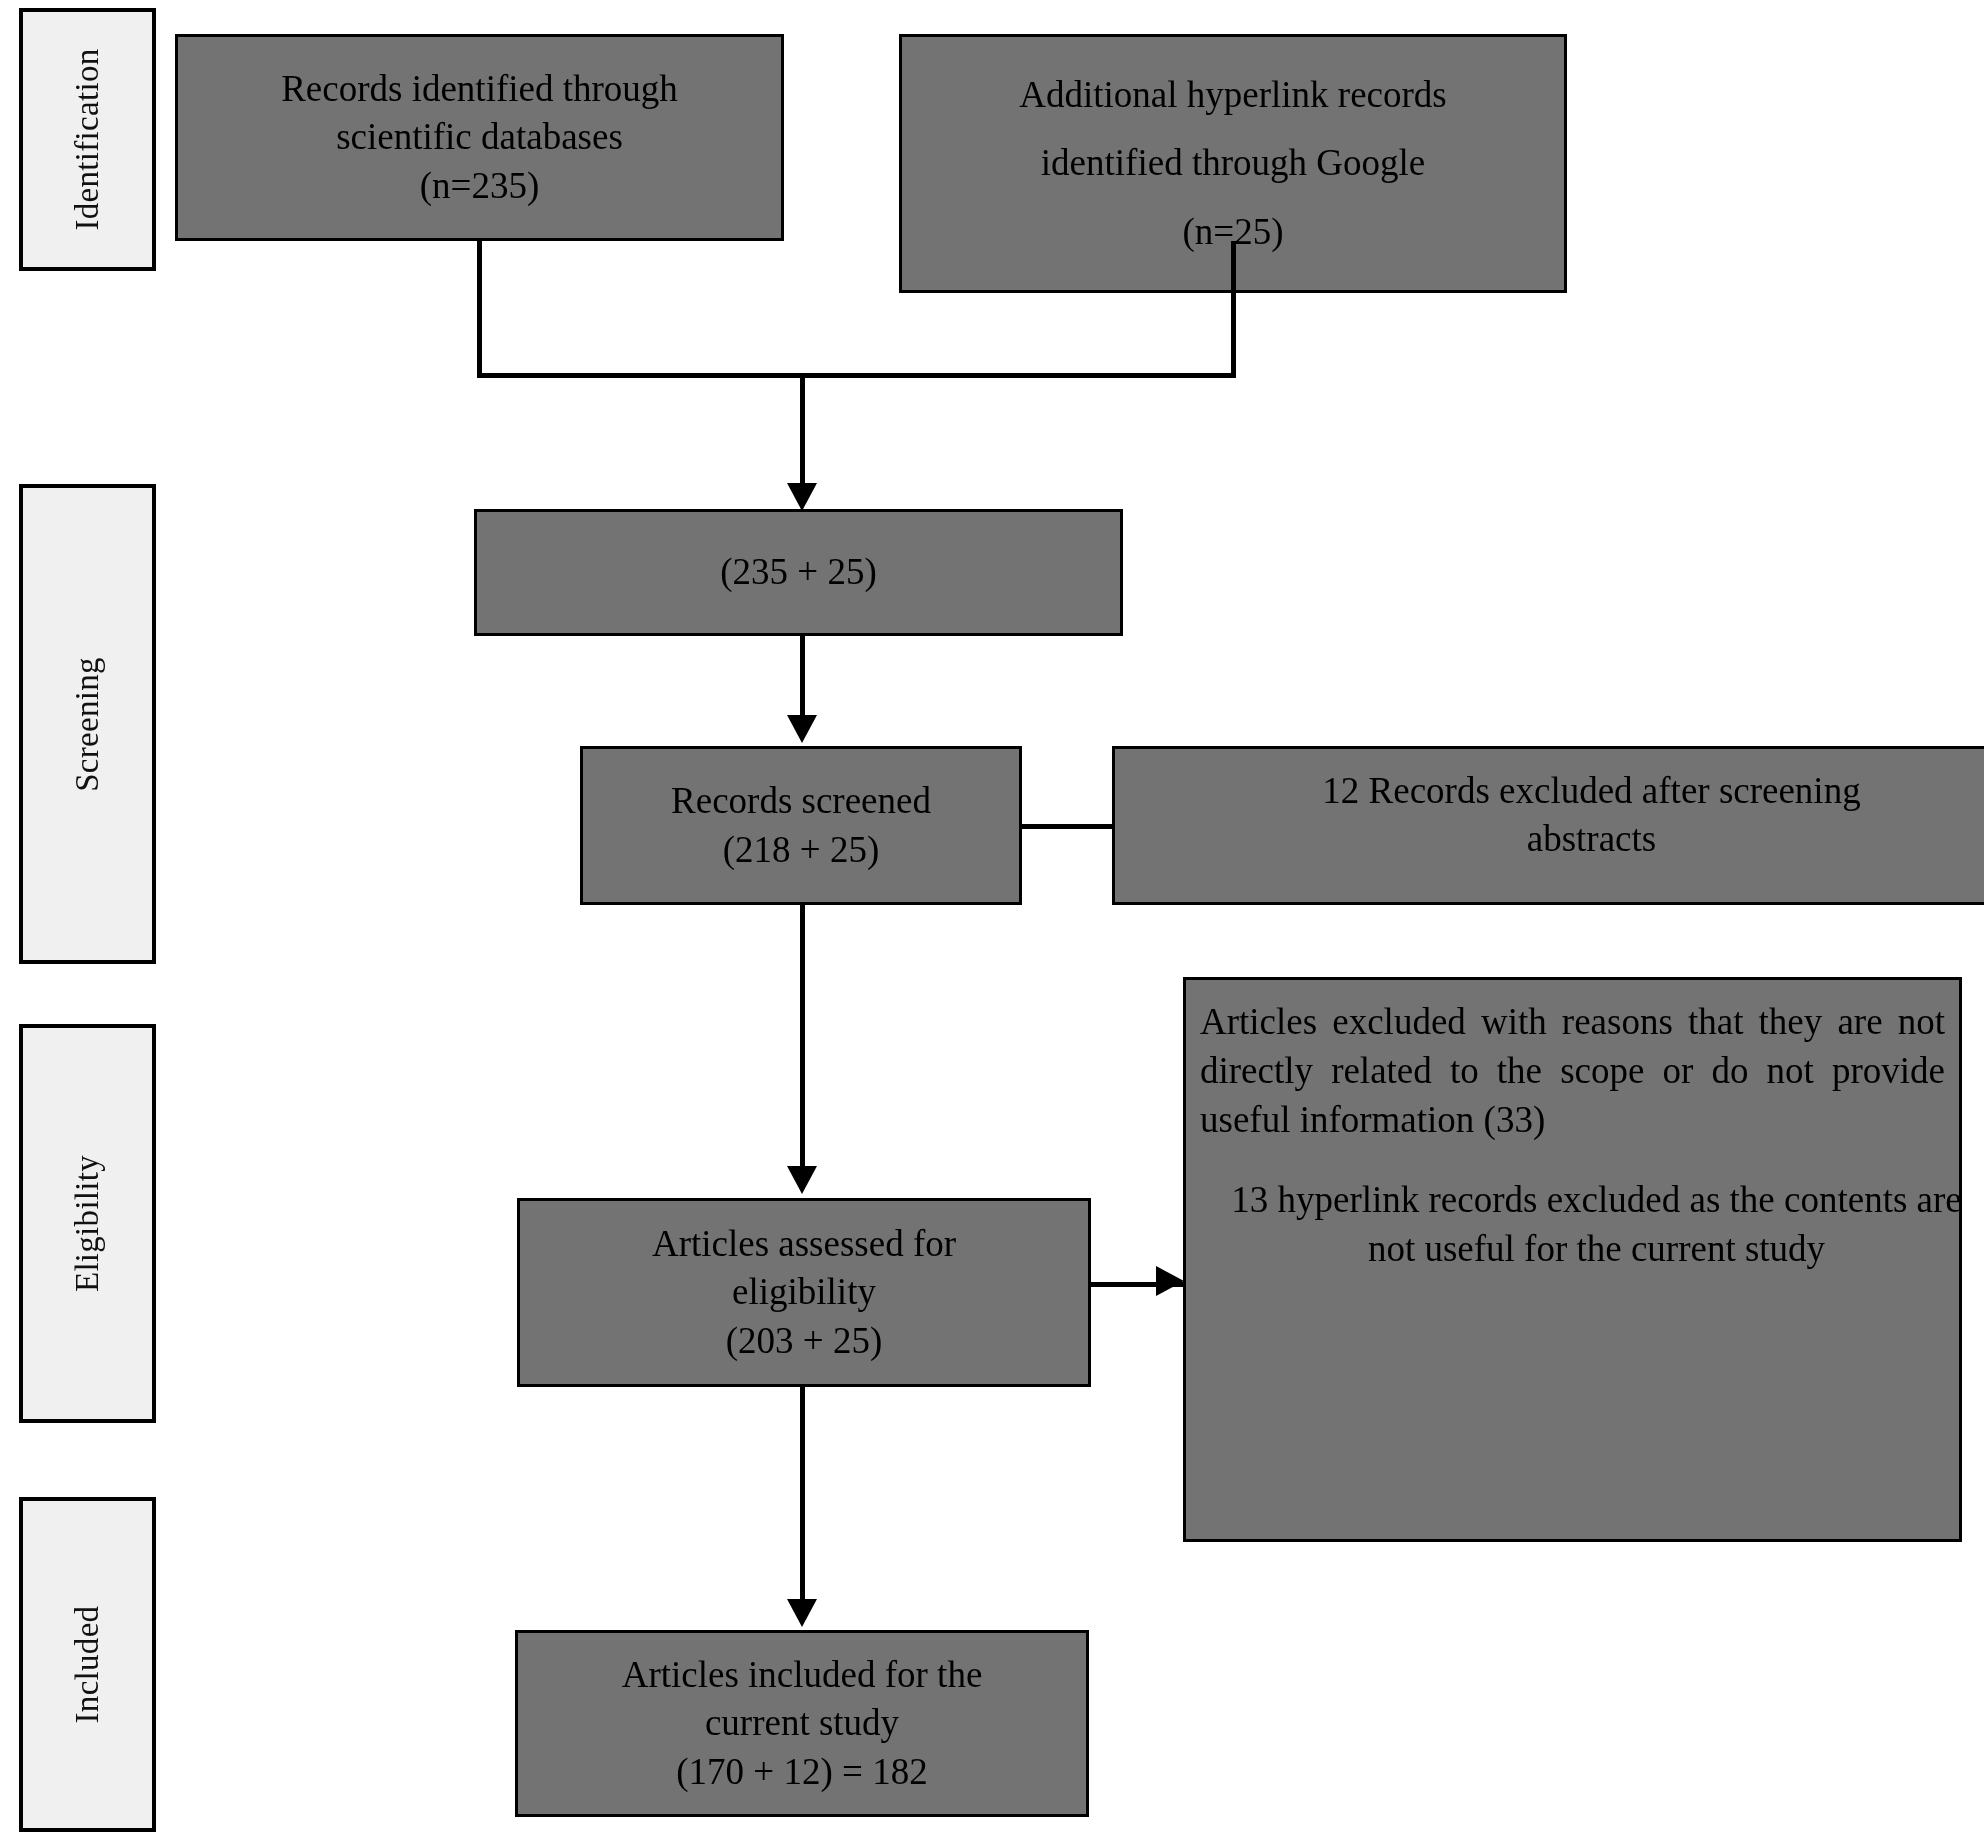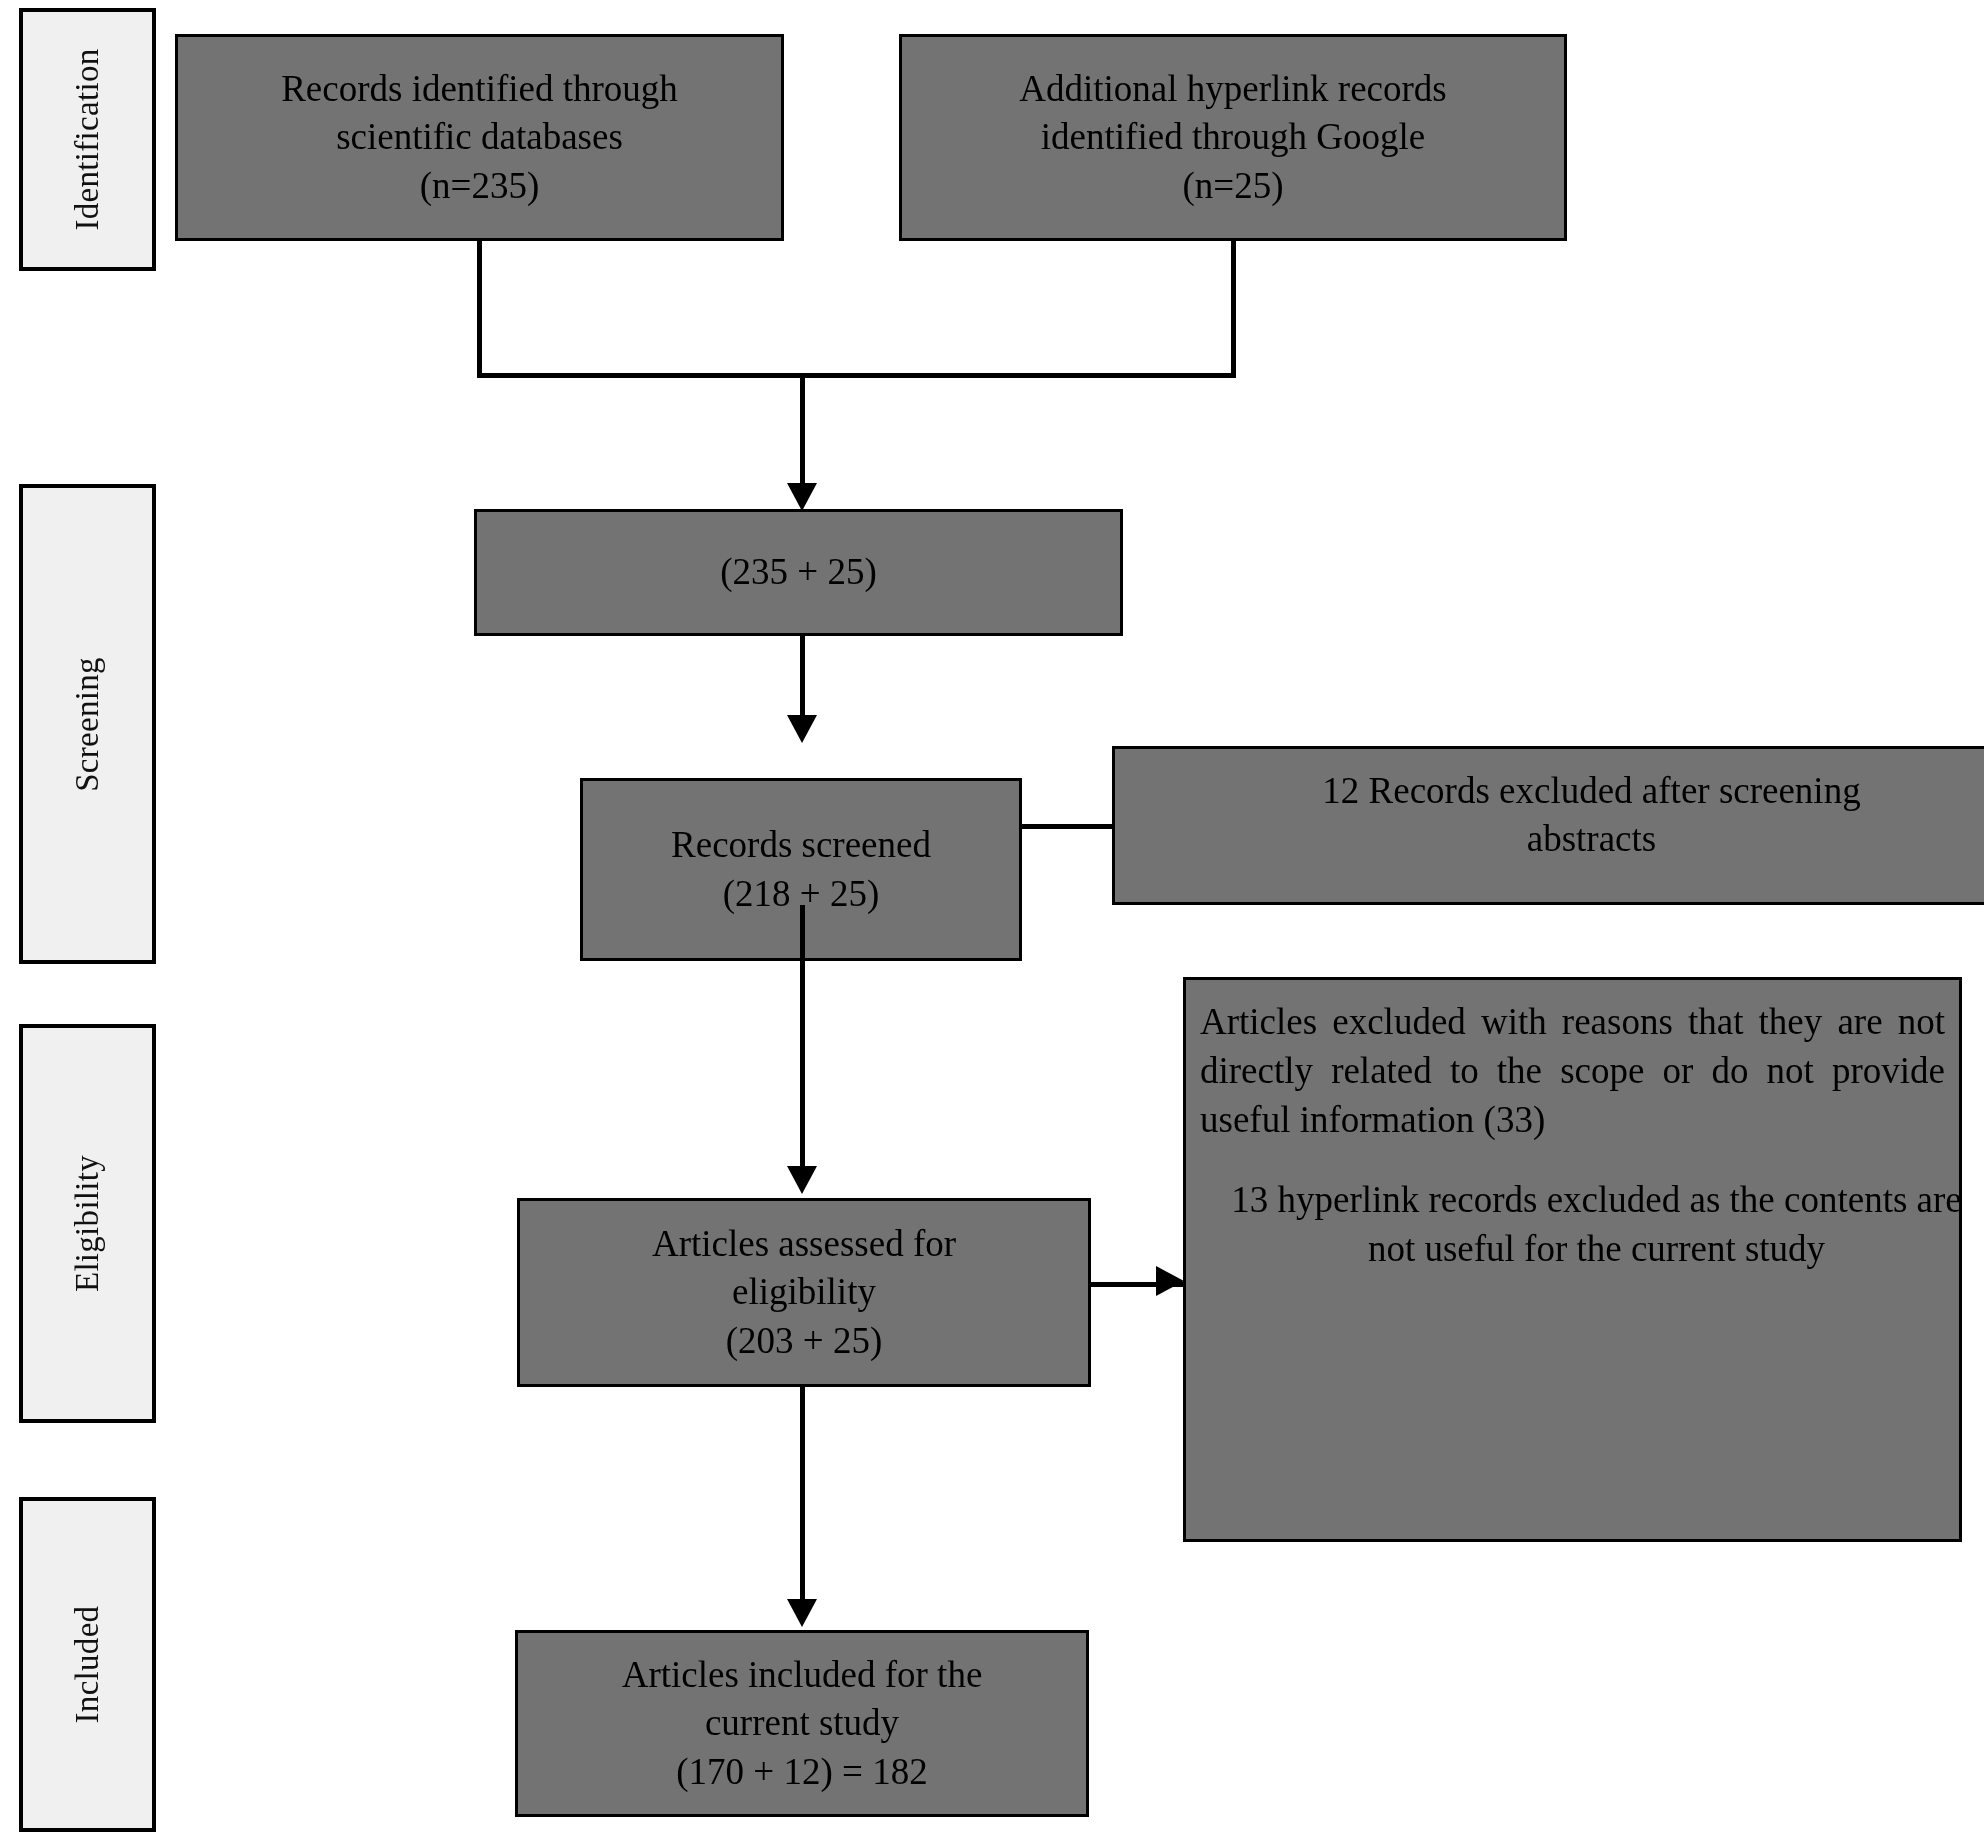--- a/index.html
+++ b/index.html
@@ -129,42 +129,42 @@
   <div class="stage-chip" style="left:19px; top:1497px; width:137px; height:335px;">
     <span class="stage-label">Included</span>
   </div>
 
   <div class="flow-box" style="left:175px; top:34px; width:609px; height:207px;">
     <div class="line">Records identified through</div>
     <div class="line">scientific databases</div>
     <div class="line">(n=235)</div>
   </div>
 
-  <div class="flow-box" style="left:899px; top:34px; width:668px; height:207px;">
+  <div class="flow-box" style="left:899px; top:34px; width:668px; height:259px;gap:20px;">
     <div class="line">Additional hyperlink records</div>
     <div class="line">identified through Google</div>
     <div class="line">(n=25)</div>
   </div>
 
   <div class="vline" style="left:477px;  top:241px; height:137px;"></div>
   <div class="vline" style="left:1231px; top:241px; height:137px;"></div>
 
   <div class="hline" style="left:477px; top:373px; width:759px;"></div>
 
   <div class="vline" style="left:800px; top:373px; height:114px;"></div>
   <div class="arrow-down" style="left:787px; top:483px;"></div>
 
   <div class="flow-box" style="left:474px; top:509px; width:649px; height:127px;">
     <div class="line">(235 + 25)</div>
   </div>
 
   <div class="vline" style="left:800px; top:636px; height:81px;"></div>
   <div class="arrow-down" style="left:787px; top:715px;"></div>
 
-  <div class="flow-box" style="left:580px; top:778px; width:442px; height:183px;">
+  <div class="flow-box" style="left:580px; top:746px; width:442px; height:159px;">
     <div class="line">Records screened</div>
     <div class="line">(218 + 25)</div>
   </div>
 
   <div class="hline" style="left:1022px; top:824px; width:103px;"></div>
   <div class="arrow-right" style="left:1122px; top:808px;"></div>
 
   <div class="flow-box top-pad" style="left:1112px; top:746px; width:959px; height:159px;">
     <div class="line">12 Records excluded after screening</div>
     <div class="line">abstracts</div>

